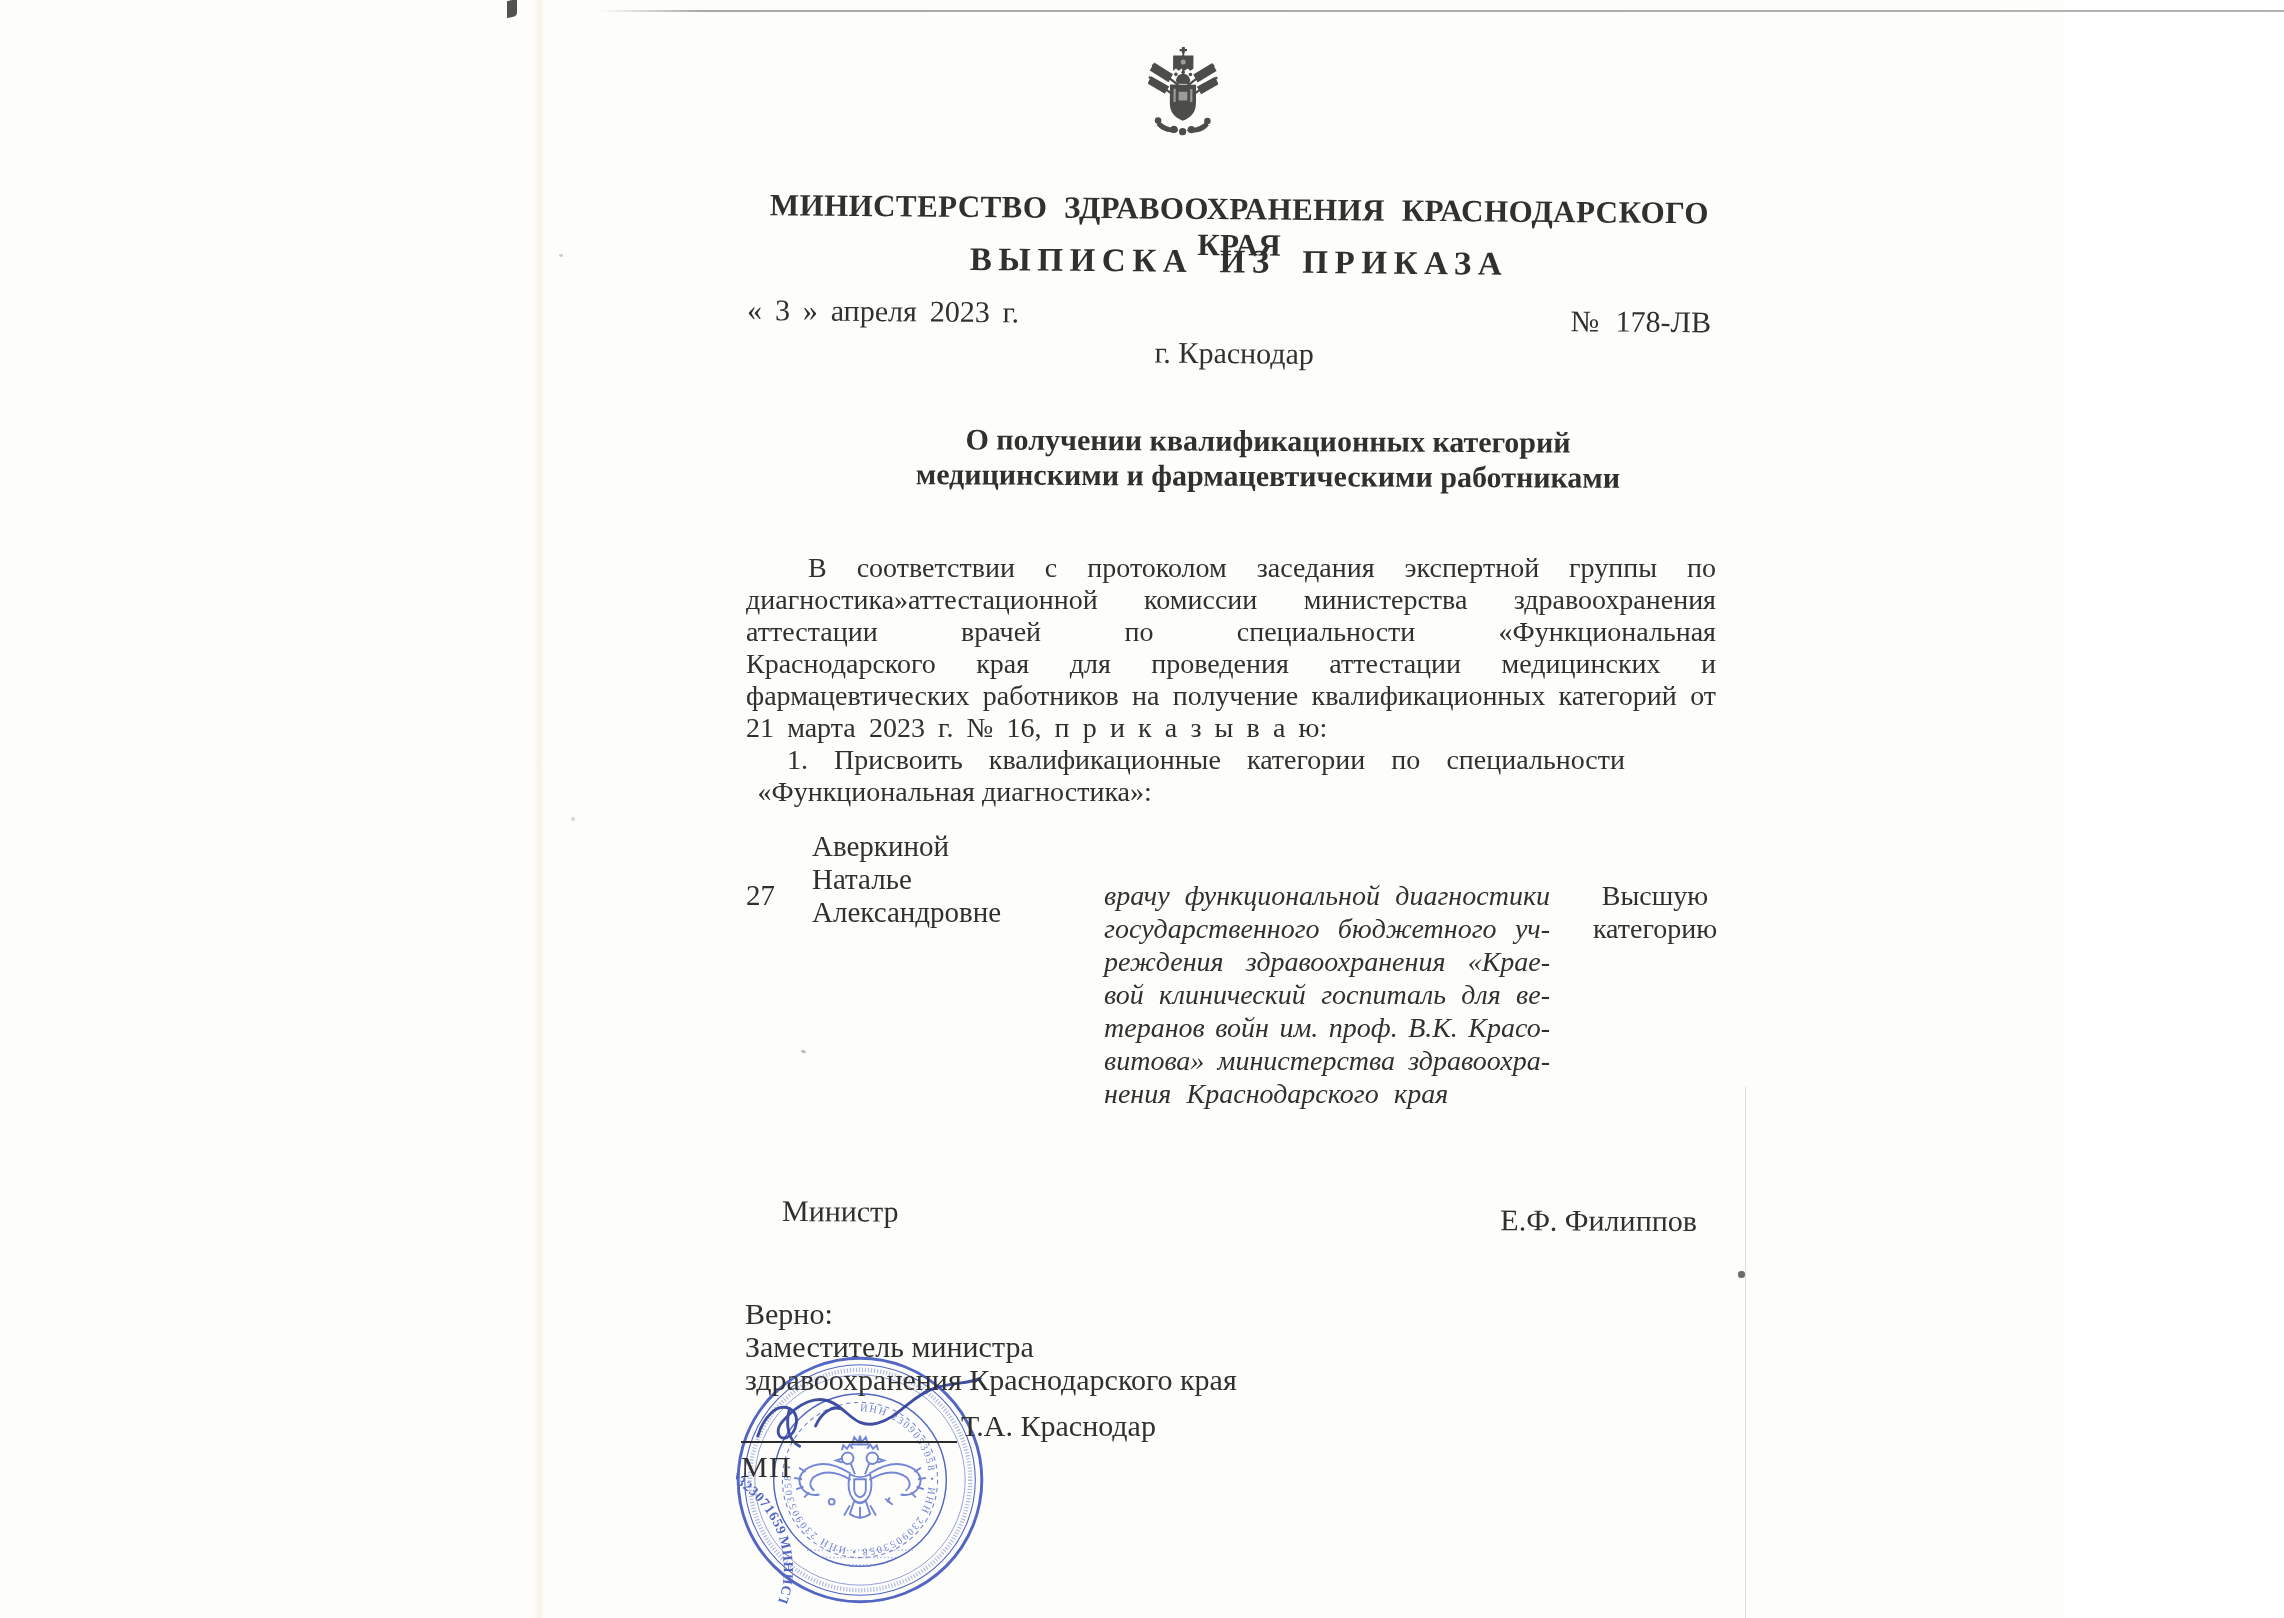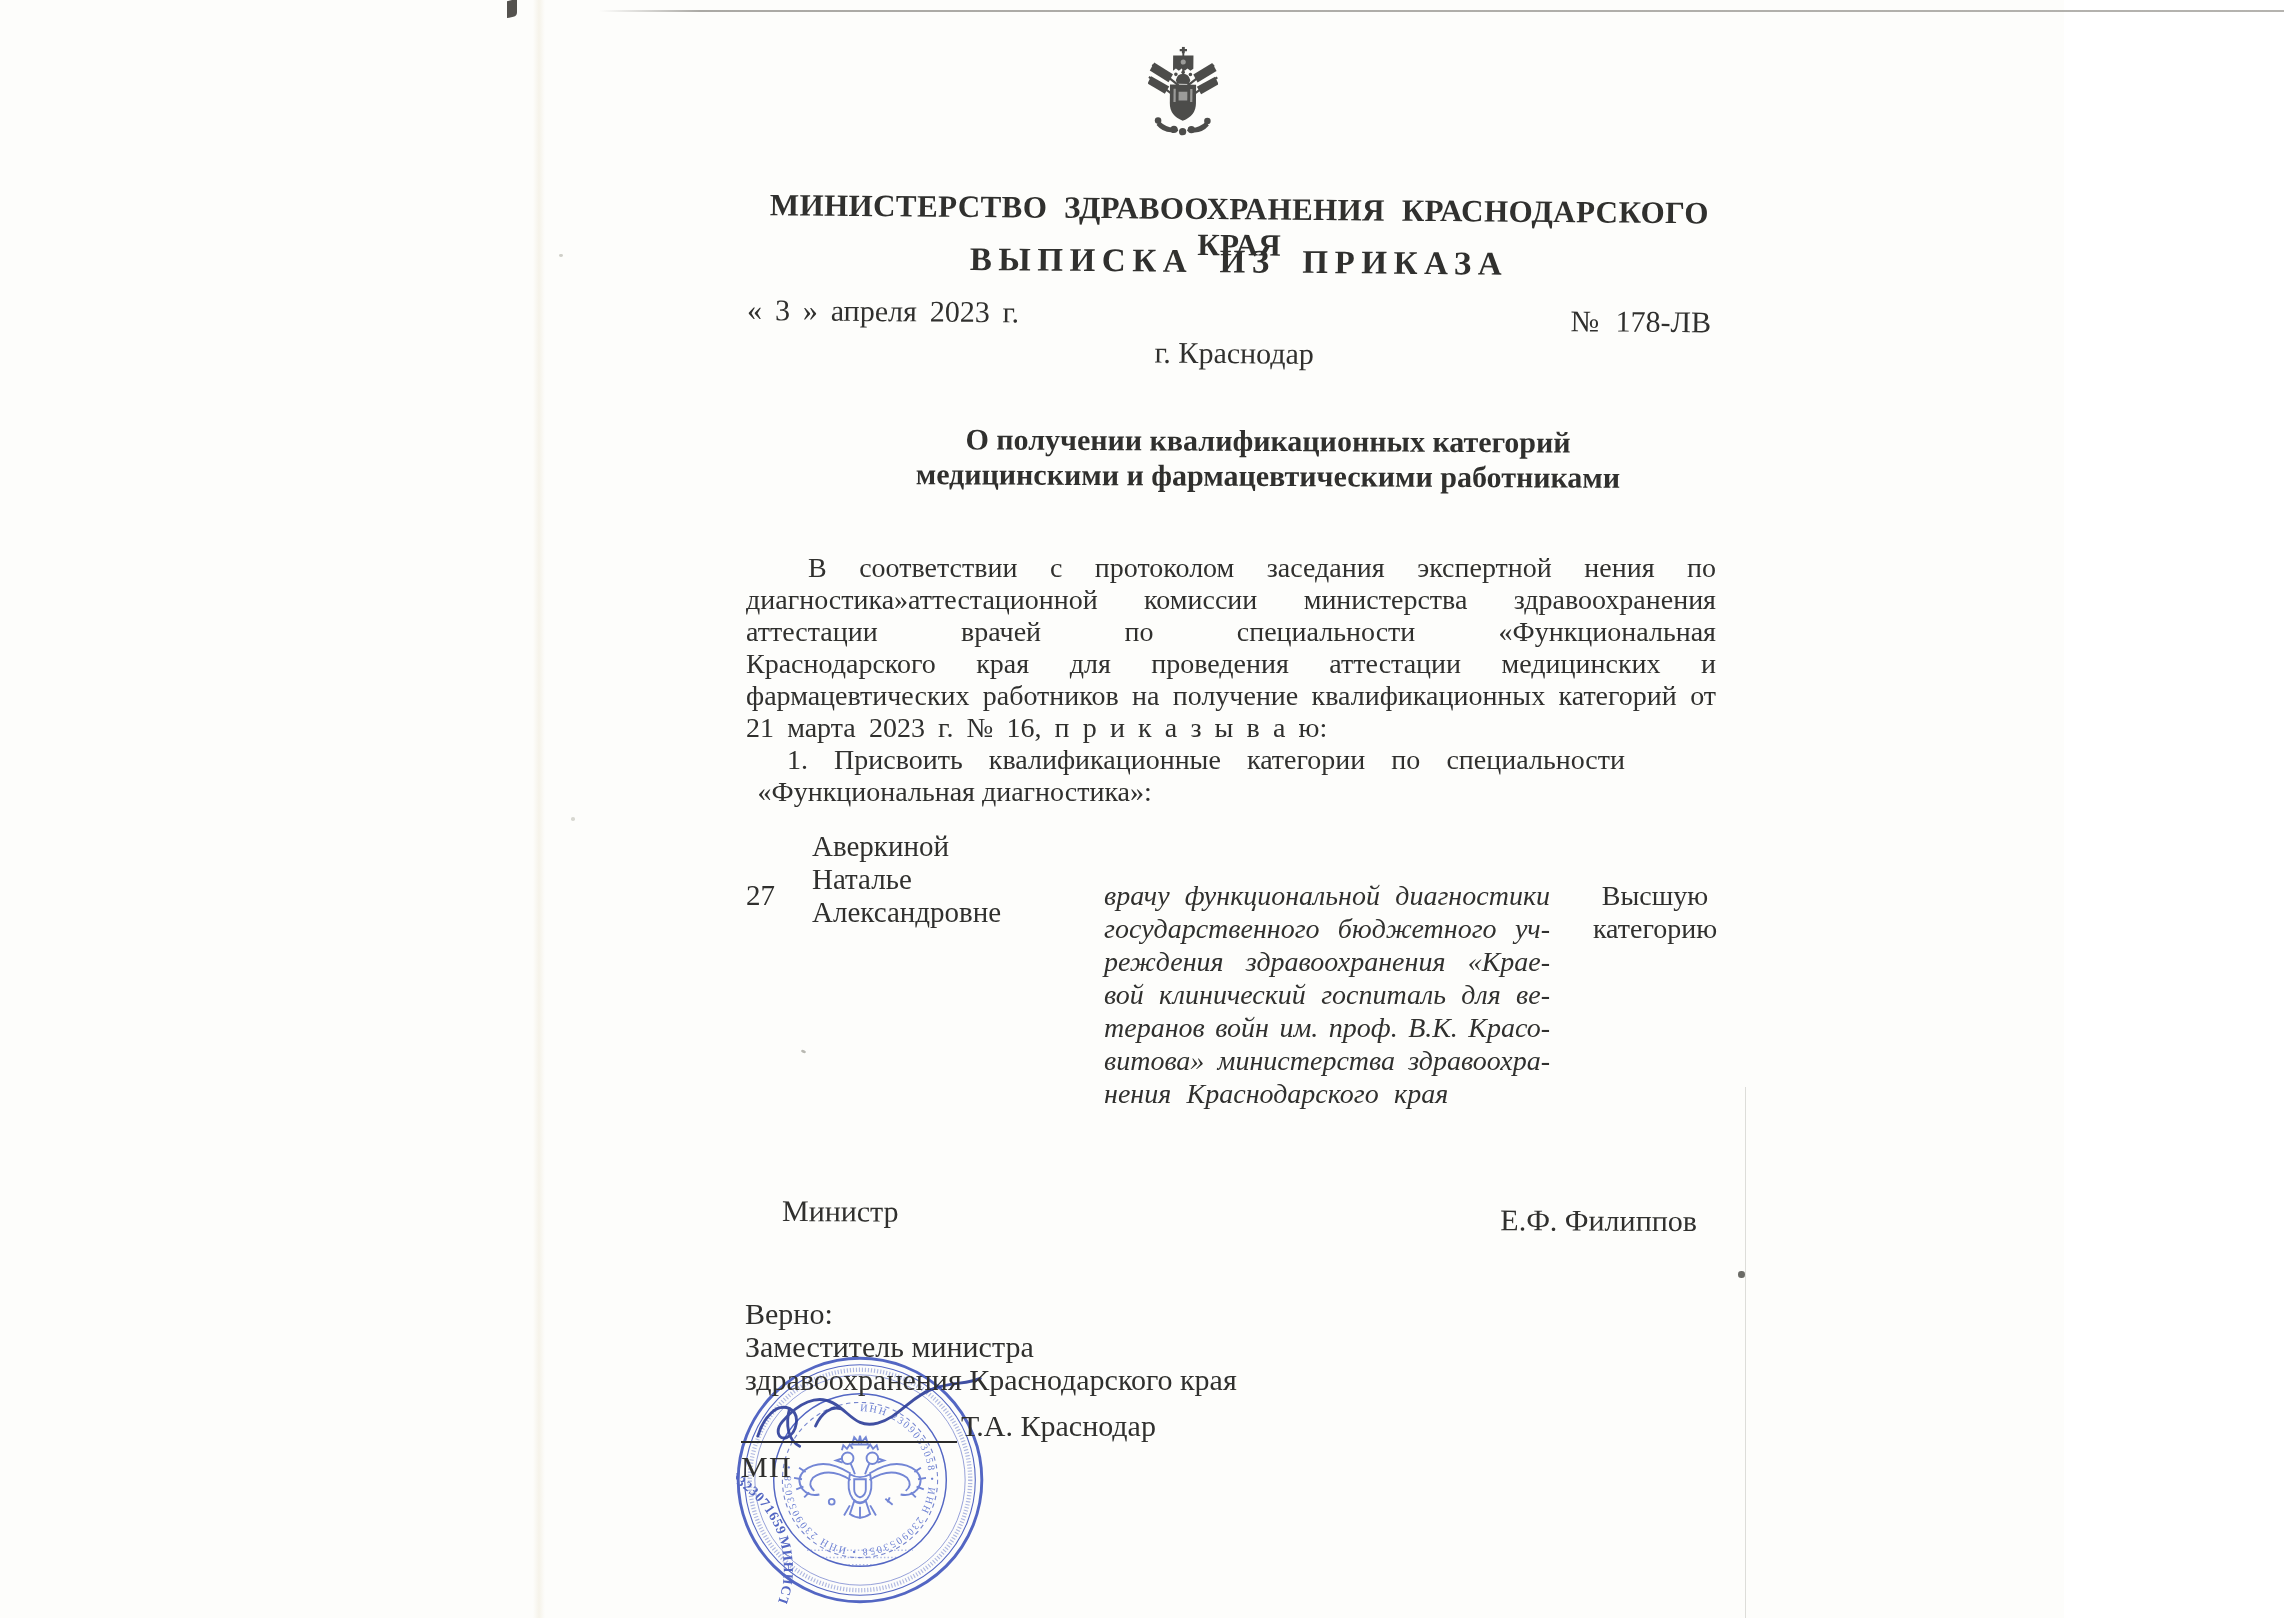--- a/index.html
+++ b/index.html
@@ -134,21 +134,21 @@
     </div>
     <div class="abs place">г. Краснодар</div>
   </div>
 
   <div class="abs subject">
     <div>О получении квалификационных категорий</div>
     <div>медицинскими и фармацевтическими работниками</div>
   </div>
 
   <div class="abs body-block">
-    <div class="jl bl-0">В соответствии с протоколом заседания экспертной нения по</div>
+    <div class="jl bl-0">В соответствии с протоколом заседания экспертной группы по</div>
     <div class="jl">диагностика»аттестационной комиссии министерства здравоохранения</div>
     <div class="jl">аттестации врачей по специальности «Функциональная</div>
     <div class="jl">Краснодарского края для проведения аттестации медицинских и</div>
     <div class="jl">фармацевтических работников на получение квалификационных категорий от</div>
     <div class="ll bl-5">21 марта 2023 г. № 16, п р и к а з ы в а ю:</div>
     <div class="jl bl-6">1. Присвоить квалификационные категории по специальности</div>
     <div class="ll bl-7">«Функциональная диагностика»:</div>
   </div>
 
   <div class="abs col-num">27</div>

